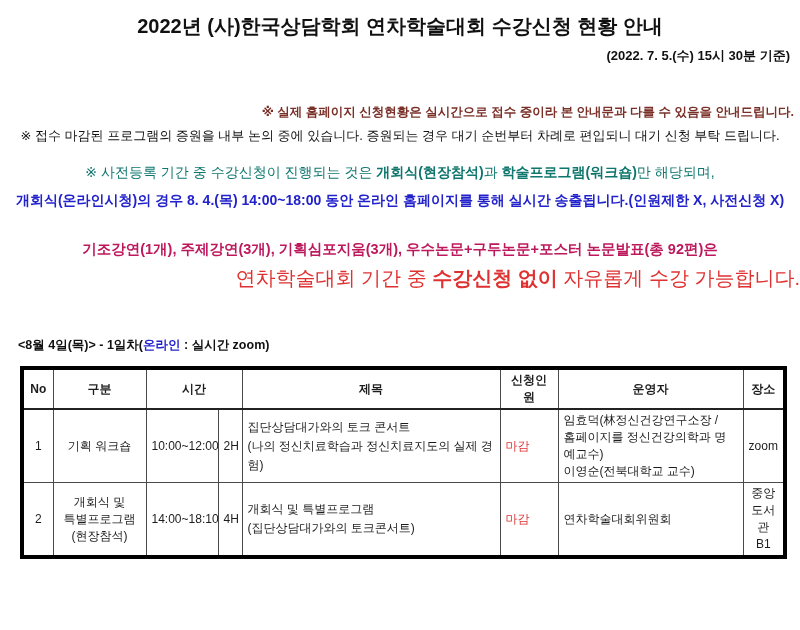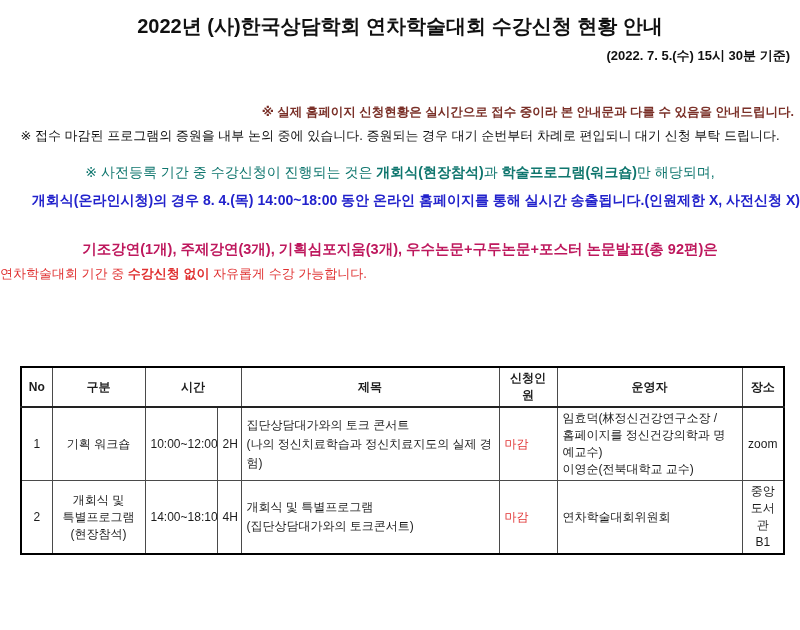--- a/index.html
+++ b/index.html
@@ -64,42 +64,42 @@
     text-align: center;
     font-size: 14px;
     color: #0f766e;
   }
   .note-prereg .b { font-weight: bold; }
   .note-online {
     position: absolute;
     top: 192px;
     left: 0;
     width: 100%;
+    text-align: center;
+    font-size: 14px;
+    font-weight: bold;
+    color: #2222cc;
+  }
+  .free-line1 {
+    position: absolute;
+    top: 240px;
+    left: 0;
+    width: 100%;
+    text-align: center;
+    font-size: 14.5px;
+    font-weight: bold;
+    color: #be185d;
+  }
+  .free-line2 {
+    position: absolute;
+    top: 265px;
+    left: 0;
+    width: 100%;
     text-align: right;
-    font-size: 14px;
-    font-weight: bold;
-    color: #2222cc;
-  }
-  .free-line1 {
-    position: absolute;
-    top: 240px;
-    left: 0;
-    width: 100%;
-    text-align: center;
-    font-size: 14.5px;
-    font-weight: bold;
-    color: #be185d;
-  }
-  .free-line2 {
-    position: absolute;
-    top: 265px;
-    left: 0;
-    width: 100%;
-    text-align: left;
-    font-size: 13px;
+    font-size: 20px;
     color: #e03131;
   }
   .free-line2 .b { font-weight: bold; }
   .table-caption {
     position: absolute;
     top: 337px;
     left: 18px;
     font-size: 12.5px;
     font-weight: bold;
     color: #111111;
@@ -114,21 +114,21 @@
     width: 763px;
     font-size: 12px;
     color: #1c1c1c;
   }
   .schedule-table th, .schedule-table td {
     border: 1px solid #4a4a4a;
     padding: 2px 5px;
     vertical-align: middle;
     overflow: hidden;
   }
-  .schedule-table { border: 2px solid #000000; }
+  .schedule-table { border: 4px solid #000000; }
   .schedule-table thead th {
     font-weight: bold;
     text-align: center;
     height: 22px;
     border-bottom: 2px solid #222222;
   }
   .schedule-table td.center { text-align: center; }
   .schedule-table td.left { text-align: left; }
   .schedule-table tr.row1 td { height: 59px; }
   .schedule-table tr.row2 td { height: 49px; }
@@ -157,20 +157,23 @@
   </div>
 
   <div class="note-online">개회식(온라인시청)의 경우 8. 4.(목) 14:00~18:00 동안 온라인 홈페이지를 통해 실시간 송출됩니다.(인원제한 X, 사전신청 X)</div>
 
   <div class="free-line1">기조강연(1개), 주제강연(3개), 기획심포지움(3개), 우수논문+구두논문+포스터 논문발표(총 92편)은</div>
 
   <div class="free-line2">
     <span>연차학술대회 기간 중 </span><span class="b">수강신청 없이</span><span> 자유롭게 수강 가능합니다.</span>
   </div>
 
+  <div class="table-caption">
+    <span>&lt;8월 4일(목)&gt; - 1일차(</span><span class="blue">온라인</span><span> : 실시간 zoom)</span>
+  </div>
 
   <table class="schedule-table">
     <colgroup>
       <col style="width:31px">
       <col style="width:93px">
       <col style="width:72px">
       <col style="width:24px">
       <col style="width:258px">
       <col style="width:58px">
       <col style="width:185px">

